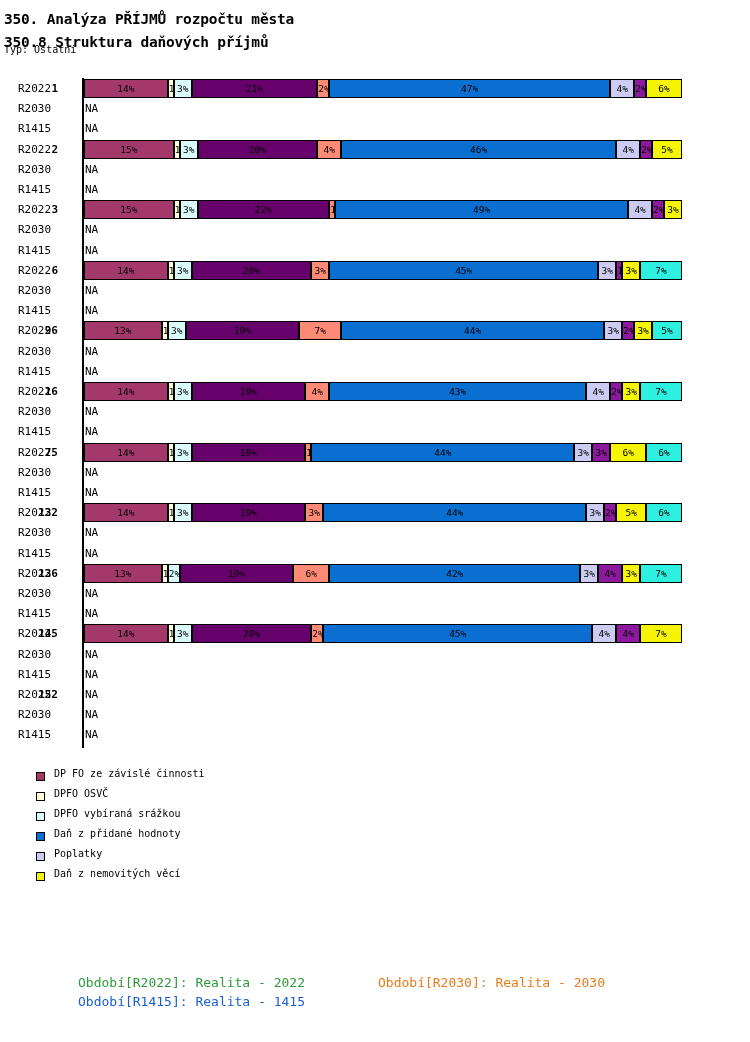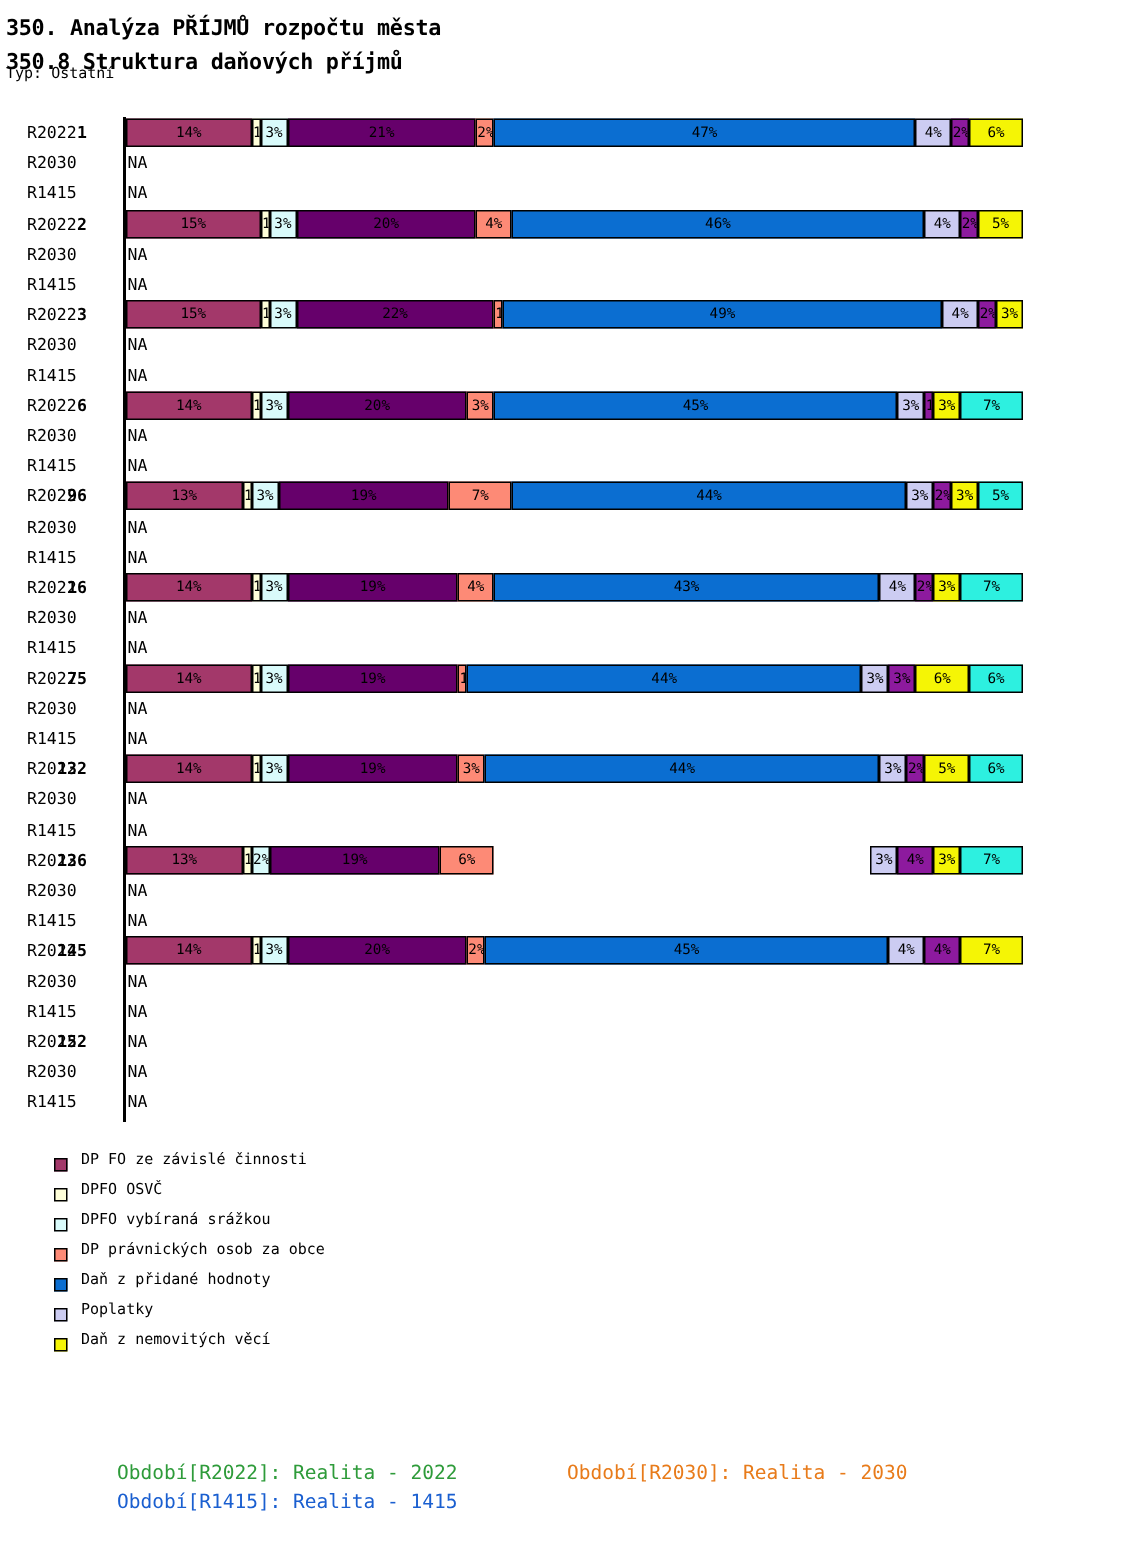--- a/index.html
+++ b/index.html
@@ -201,20 +201,21 @@
       </div>
       <div class="grp" style="top: 484.8px; height: 60.6px;">
         <div class="grpnum" style="top: 4px;">136</div>
         <div class="rowlbl" style="left: 18px; top: 4px;">R2022</div>
         <div class="bar" style="top: 1px; width: 598px;">
           <div class="seg" style="left: 0px; width: 77.74px; background: rgb(163, 56, 106); color: rgb(0, 0, 0);">13%</div>
           <div class="seg" style="left: 77.74px; width: 5.98px; background: rgb(255, 255, 217); color: rgb(0, 0, 0);">1%</div>
           <div class="seg" style="left: 83.72px; width: 11.96px; background: rgb(217, 251, 251); color: rgb(0, 0, 0);">2%</div>
           <div class="seg" style="left: 95.68px; width: 113.62px; background: rgb(102, 0, 107); color: rgb(0, 0, 0);">19%</div>
           <div class="seg" style="left: 209.3px; width: 35.88px; background: rgb(253, 138, 118); color: rgb(0, 0, 0);">6%</div>
+          <div class="seg" style="left: 245.18px; width: 251.16px; background: rgb(11, 110, 209); color: rgb(0, 0, 0);">42%</div>
           <div class="seg" style="left: 496.34px; width: 17.94px; background: rgb(204, 204, 242); color: rgb(0, 0, 0);">3%</div>
           <div class="seg" style="left: 514.28px; width: 23.92px; background: rgb(141, 26, 158); color: rgb(0, 0, 0);">4%</div>
           <div class="seg" style="left: 538.2px; width: 17.94px; background: rgb(245, 245, 5); color: rgb(0, 0, 0);">3%</div>
           <div class="seg" style="left: 556.14px; width: 41.86px; background: rgb(45, 240, 224); color: rgb(0, 0, 0);">7%</div>
         </div>
         <div class="rowlbl" style="left: 18px; top: 24.2px;">R2030</div>
         <div class="na" style="left: 85px; top: 24.2px;">NA</div>
         <div class="rowlbl" style="left: 18px; top: 44.4px;">R1415</div>
         <div class="na" style="left: 85px; top: 44.4px;">NA</div>
       </div>
@@ -256,24 +257,20 @@
     </div>
     <div class="lgitem">
       <span class="swatch" style="background: rgb(255, 255, 217);"></span>
       <span class="lglbl">DPFO OSVČ</span>
     </div>
     <div class="lgitem">
       <span class="swatch" style="background: rgb(217, 251, 251);"></span>
       <span class="lglbl">DPFO vybíraná srážkou</span>
     </div>
     <div class="lgitem">
-      <span class="swatch" style="background: rgb(253, 138, 118);"></span>
-      <span class="lglbl">DP právnických osob za obce</span>
-    </div>
-    <div class="lgitem">
       <span class="swatch" style="background: rgb(11, 110, 209);"></span>
       <span class="lglbl">Daň z přidané hodnoty</span>
     </div>
     <div class="lgitem">
       <span class="swatch" style="background: rgb(204, 204, 242);"></span>
       <span class="lglbl">Poplatky</span>
     </div>
     <div class="lgitem">
       <span class="swatch" style="background: rgb(245, 245, 5);"></span>
       <span class="lglbl">Daň z nemovitých věcí</span>

